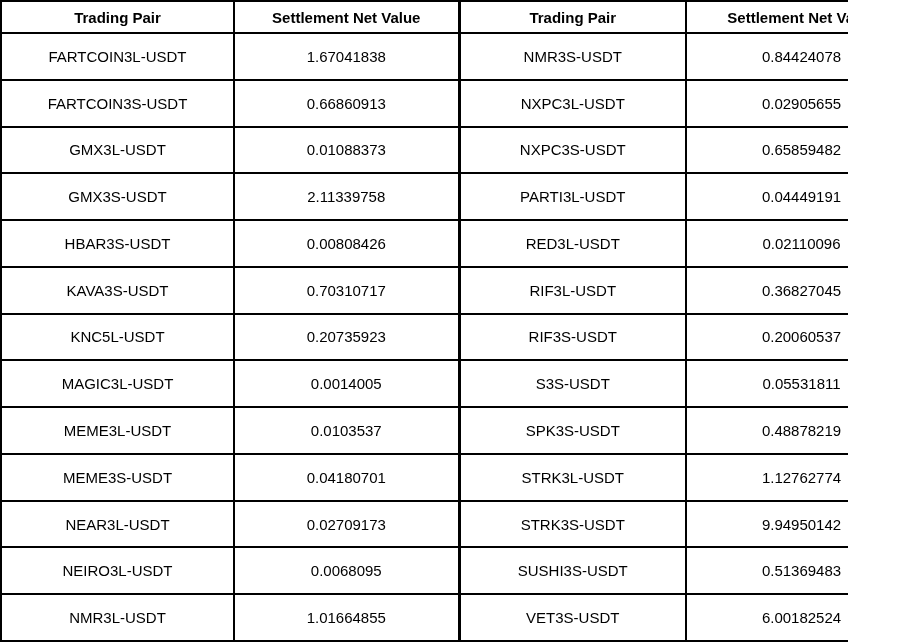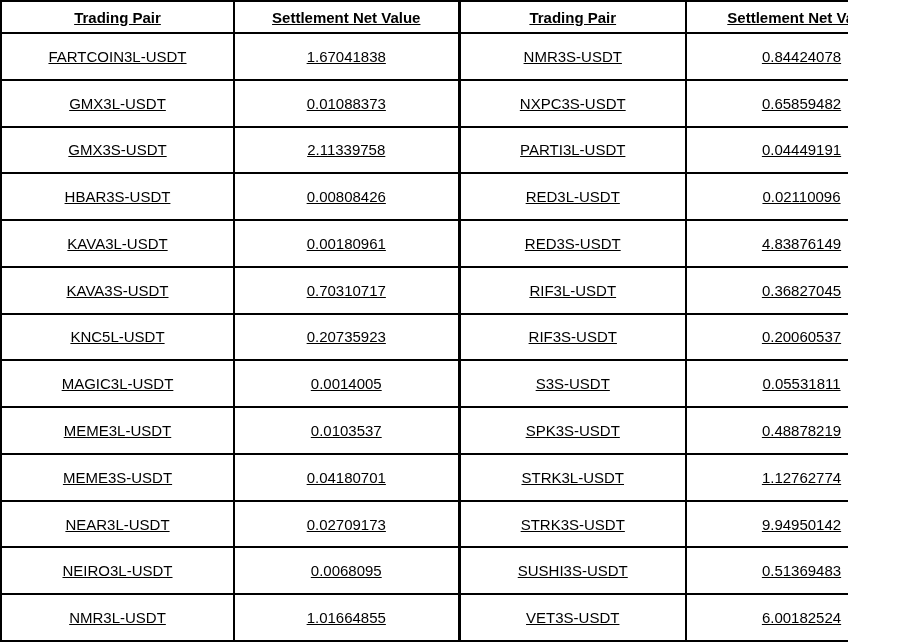--- a/index.html
+++ b/index.html
@@ -6,21 +6,20 @@
     margin: 0;
     padding: 0;
     background: #ffffff;
     font-family: "Liberation Sans", sans-serif;
   }
   .page {
     width: 848px;
     height: 642px;
     overflow: hidden;
     background: #ffffff;
-    text-decoration: underline;
   }
   table.settlement-table {
     width: 916px;
     height: 642px;
     border-collapse: collapse;
     table-layout: fixed;
     background: #ffffff;
   }
   table.settlement-table th,
   table.settlement-table td {
@@ -68,42 +67,42 @@
       </tr>
     </thead>
     <tbody>
         <tr>
     <td>FARTCOIN3L-USDT</td>
     <td>1.67041838</td>
     <td>NMR3S-USDT</td>
     <td>0.84424078</td>
   </tr>
         <tr>
+    <td>FARTCOIN3S-USDT</td>
+    <td>0.66860913</td>
+    <td>NXPC3L-USDT</td>
+    <td>0.02905655</td>
+  </tr>
+        <tr>
     <td>GMX3L-USDT</td>
     <td>0.01088373</td>
     <td>NXPC3S-USDT</td>
     <td>0.65859482</td>
   </tr>
         <tr>
     <td>GMX3S-USDT</td>
     <td>2.11339758</td>
     <td>PARTI3L-USDT</td>
     <td>0.04449191</td>
   </tr>
         <tr>
     <td>HBAR3S-USDT</td>
     <td>0.00808426</td>
     <td>RED3L-USDT</td>
     <td>0.02110096</td>
-  </tr>
-        <tr>
-    <td>KAVA3L-USDT</td>
-    <td>0.00180961</td>
-    <td>RED3S-USDT</td>
-    <td>4.83876149</td>
   </tr>
         <tr>
     <td>KAVA3S-USDT</td>
     <td>0.70310717</td>
     <td>RIF3L-USDT</td>
     <td>0.36827045</td>
   </tr>
         <tr>
     <td>KNC5L-USDT</td>
     <td>0.20735923</td>

